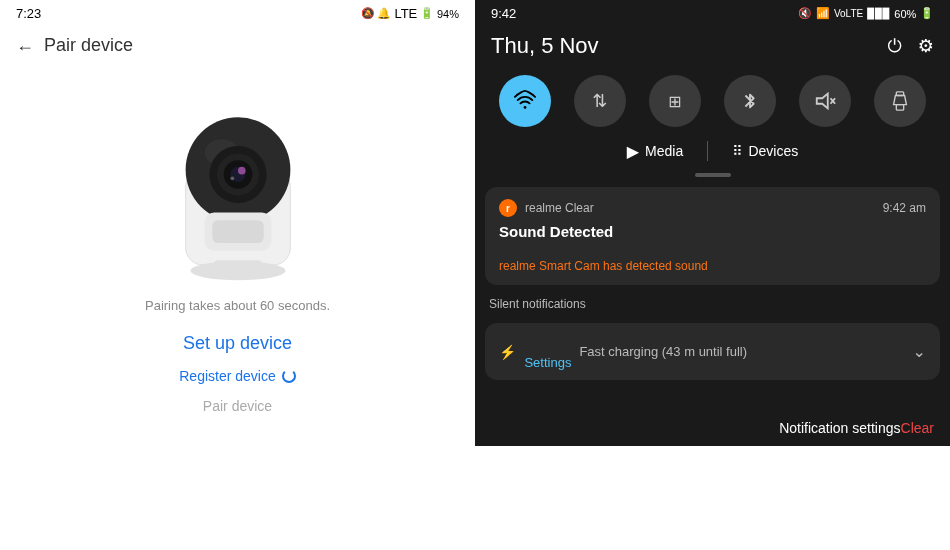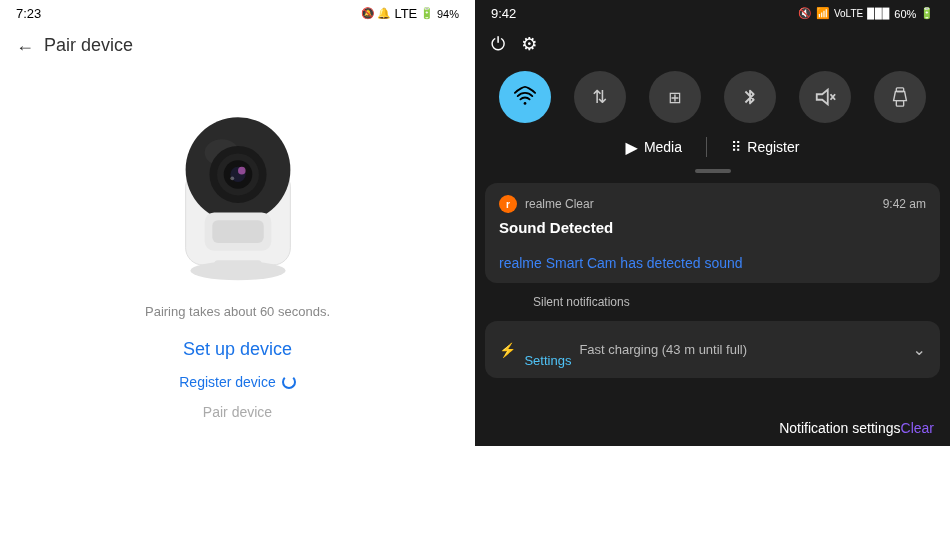--- a/index.html
+++ b/index.html
@@ -68,21 +68,21 @@
       justify-content: center;
     }
 
     
     .camera-svg {
       width: 170px;
       height: 200px;
     }
 
     .pairing-text {
-      margin-top: 20px;
+      margin-top: 14px;
       font-size: 13px;
       color: #888;
       text-align: center;
     }
 
     .setup-link {
       margin-top: 20px;
       font-size: 18px;
       color: #1a73e8;
       cursor: pointer;
@@ -278,30 +278,29 @@
     }
 
     .notif-title {
       font-size: 15px;
       font-weight: 700;
       color: #fff;
       margin-bottom: 19px;
     }
 
     .notif-body {
-      font-size: 14px;
-      color: #3b82f6;
+      font-size: 12px;
+      color: #f97316;
     }
 
     .silent-notif-label {
       font-size: 12px;
       color: #bbb;
       padding: 4px 4px 4px 4px;
       font-weight: 500;
-      margin-left: 44px;
     }
 
     .silent-card {
       background: #2a2a2a;
       border-radius: 12px;
       padding: 10px 14px;
       display: flex;
       align-items: center;
       gap: 8px;
     }
@@ -339,21 +338,21 @@
     }
 
     .notif-settings-btn {
       font-size: 14px;
       color: #fff;
       cursor: pointer;
     }
 
     .clear-btn {
       font-size: 14px;
-      color: #8b5cf6;
+      color: #ef4444;
       font-weight: 500;
       cursor: pointer;
     }
   </style>
 </head>
 <body>
 
 <div class="left-panel">
   <div class="left-status-bar">
     <span>7:23</span>
@@ -415,20 +414,21 @@
       <span>🔇</span>
       <span>📶</span>
       <span style="font-size:10px;">VoLTE</span>
       <span style="font-size:10px;">▉▉▉</span>
       <span>60%</span>
       <span>🔋</span>
     </div>
   </div>
 
   <div class="date-row">
+    <span class="date-text">Thu, 5 Nov</span>
     <div class="date-icons">
       <span class="date-icon-btn">⏻</span>
       <span class="date-icon-btn">⚙</span>
     </div>
   </div>
 
   <div class="quick-settings-row">
 
     <div class="qs-btn active">
       <svg width="22" height="22" viewBox="0 0 24 24" fill="none" xmlns="http://www.w3.org/2000/svg">
@@ -471,21 +471,21 @@
   </div>
 
   <div class="media-devices-row">
     <div class="media-btn">
       <span style="font-size:16px;">▶</span>
       <span>Media</span>
     </div>
     <div class="divider-vertical"></div>
     <div class="devices-btn">
       <span style="font-size:14px;">⠿</span>
-      <span>Register</span>
+      <span>Devices</span>
     </div>
   </div>
 
   <div class="drag-handle"></div>
 
   <div class="notification-area">
 
     <div class="notification-card">
       <div class="notif-header">
         <div class="notif-app-icon">r</div>

